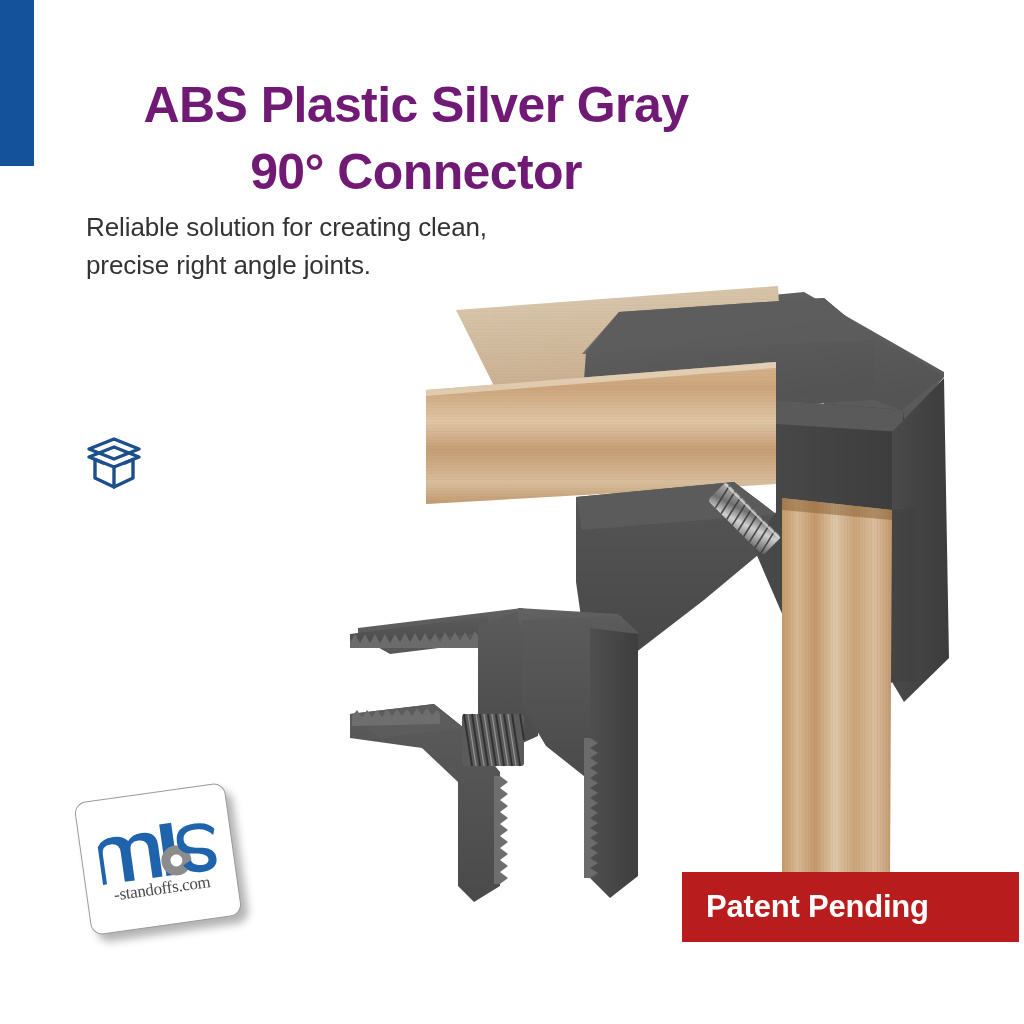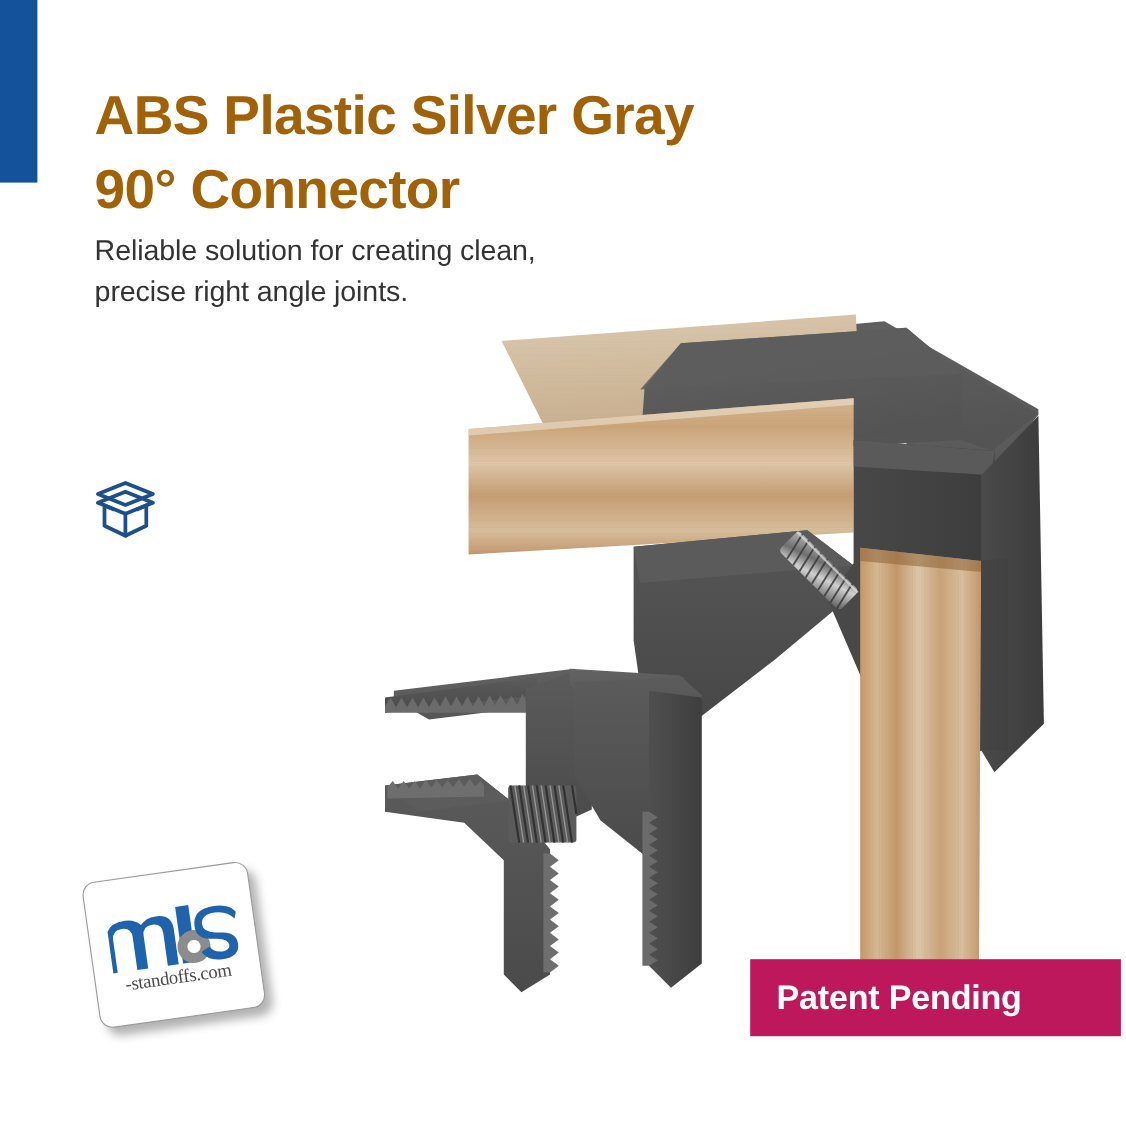--- a/index.html
+++ b/index.html
@@ -28,26 +28,27 @@
     height: 166px;
     background: #14529b;
   }
 
   
   .headline {
     position: absolute;
     left: 86px;
     top: 72px;
     width: 660px;
-    color: #a16207;
+    color: #701a75;
     font-size: 50px;
     line-height: 1.34;
     font-weight: bold;
     letter-spacing: -0.6px;
     white-space: pre-line;
+    text-align: center;
   }
 
   .subhead {
     position: absolute;
     left: 86px;
     top: 208px;
     width: 560px;
     color: #333333;
     font-size: 26px;
     line-height: 1.48;
@@ -112,21 +113,21 @@
     font-family: "Liberation Serif", serif;
   }
 
   
   .patent-banner {
     position: absolute;
     left: 682px;
     top: 872px;
     width: 337px;
     height: 70px;
-    background: #be185d;
+    background: #b91c1c;
     display: flex;
     align-items: center;
   }
   .patent-banner span {
     color: #ffffff;
     font-size: 31px;
     font-weight: bold;
     padding-left: 24px;
     letter-spacing: -0.2px;
   }

